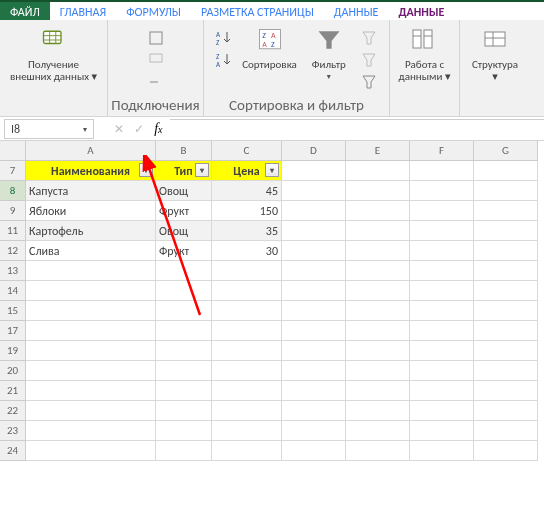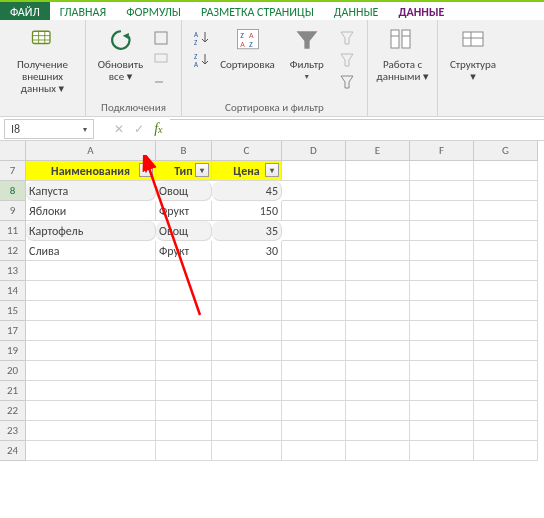--- a/index.html
+++ b/index.html
@@ -13,26 +13,26 @@
     height: 518px;
     overflow: hidden;
     position: relative;
   }
   
   .tabs {
     display: flex;
     align-items: stretch;
     height: 20px;
     background: #fff;
-    border-top: 2px solid #84cc16;
+    border-top: 2px solid #14532d;
     font-size: 12px;
   }
   .tab {
     padding: 1px 10px 0 10px;
-    color: #15803d;
+    color: #3b82f6;
     cursor: pointer;
     line-height: 18px;
   }
   .tab.file {
     background: #217346;
     color: #fff;
   }
   .tab.active {
     color: #701a75;
     font-weight: bold;
@@ -53,21 +53,21 @@
     align-items: center;
     justify-content: space-between;
   }
   .group-content {
     flex: 1;
     display: flex;
     align-items: flex-start;
     gap: 6px;
   }
   .group-label {
-    font-size: 11px;
+    font-size: 15px;
     color: #666;
     text-align: left;
     padding-top: 2px;
     white-space: nowrap;
   }
   .big-btn {
     display: flex;
     flex-direction: column;
     align-items: center;
     gap: 2px;
@@ -109,21 +109,21 @@
     display: flex;
     align-items: center;
     justify-content: space-between;
   }
   .fx-ctl {
     display: flex;
     align-items: center;
     gap: 10px;
     color: #888;
   }
-  .fx-ctl .fx { font-style: italic; font-family: "Cambria Math", serif; color: #4d7c0f; font-size: 14px;}
+  .fx-ctl .fx { font-style: italic; font-family: "Cambria Math", serif; color: #000000; font-size: 14px;}
   .finput {
     flex: 1;
     border-top: 1px solid #ccc;
     height: 20px;
     margin-left: 8px;
   }
   
   .sheet {
     position: relative;
   }
@@ -163,21 +163,21 @@
   .cell.colA { flex-basis: 130px; width: 130px; }
   .cell.colB { flex-basis: 56px; width: 56px; }
   .cell.colC { flex-basis: 70px; width: 70px; justify-content: flex-end; }
   .hdrcell {
     background: #ffff00;
     font-weight: bold;
     justify-content: center;
   }
   .hdrcell.colC { justify-content: center; }
   .rowhdr.sel { background: #d5e3cf; color: #217346; }
-  .shaded { background: #f2f2f2; border-radius: 8px; }
+  .shaded { background: #f2f2f2; }
   .filter-btn {
     width: 14px; height: 14px;
     border: 1px solid #999;
     background: linear-gradient(#fdfdfd,#e9e9e9);
     position: absolute;
     right: 2px; top: 2px;
     display: flex; align-items: center; justify-content: center;
     font-size: 8px; color: #555;
     cursor: pointer;
   }
@@ -193,51 +193,41 @@
 <div class="tabs">
   <div class="tab file">ФАЙЛ</div>
   <div class="tab">ГЛАВНАЯ</div>
   <div class="tab">ФОРМУЛЫ</div>
   <div class="tab">РАЗМЕТКА СТРАНИЦЫ</div>
   <div class="tab">ДАННЫЕ</div>
   <div class="tab active">ДАННЫЕ</div>
 </div>
 
 <div class="ribbon">
-  <div class="group" style="width:86px">
+  <div class="group" style="width:108px">
     <div class="group-content">
       <div class="big-btn">
         <span>
           <svg width="28" height="28" viewBox="0 0 32 32">
               <rect x="4" y="6" width="20" height="14" rx="2" fill="#fff" stroke="#6b8e23" stroke-width="1.5"></rect>
               <line x1="4" y1="11" x2="24" y2="11" stroke="#6b8e23"></line>
               <line x1="4" y1="16" x2="24" y2="16" stroke="#6b8e23"></line>
               <line x1="11" y1="6" x2="11" y2="20" stroke="#6b8e23"></line>
               <line x1="18" y1="6" x2="18" y2="20" stroke="#6b8e23"></line>
             </svg>
         </span>
         <span class="lbl" style="white-space:pre-line">Получение
 внешних данных ▾</span>
       </div>
     </div>
     <div class="group-label">&nbsp;</div>
   </div>
 
   <div class="group" style="width:96px">
     <div class="group-content">
-      <div class="big-btn">
-        <span>
-          <svg width="28" height="28" viewBox="0 0 32 32">
-              <path d="M16 6 a10 10 0 1 0 9 6" fill="none" stroke="#217346" stroke-width="2.5"></path>
-              <polygon points="25,8 25,15 18,11" fill="#217346"></polygon>
-            </svg>
-        </span>
-        <span class="lbl" style="white-space:pre-line">Обновить
-все ▾</span>
-      </div>
       <div class="small-stack" style="margin-top:4px">
         <div class="small-btn">
             <svg width="16" height="16">
               <rect x="2" y="2" width="12" height="12" fill="none" stroke="#888"></rect>
             </svg>
           </div>
         <div class="small-btn">
             <svg width="16" height="16">
               <rect x="2" y="2" width="12" height="8" fill="none" stroke="#bbb"></rect>
             </svg>

